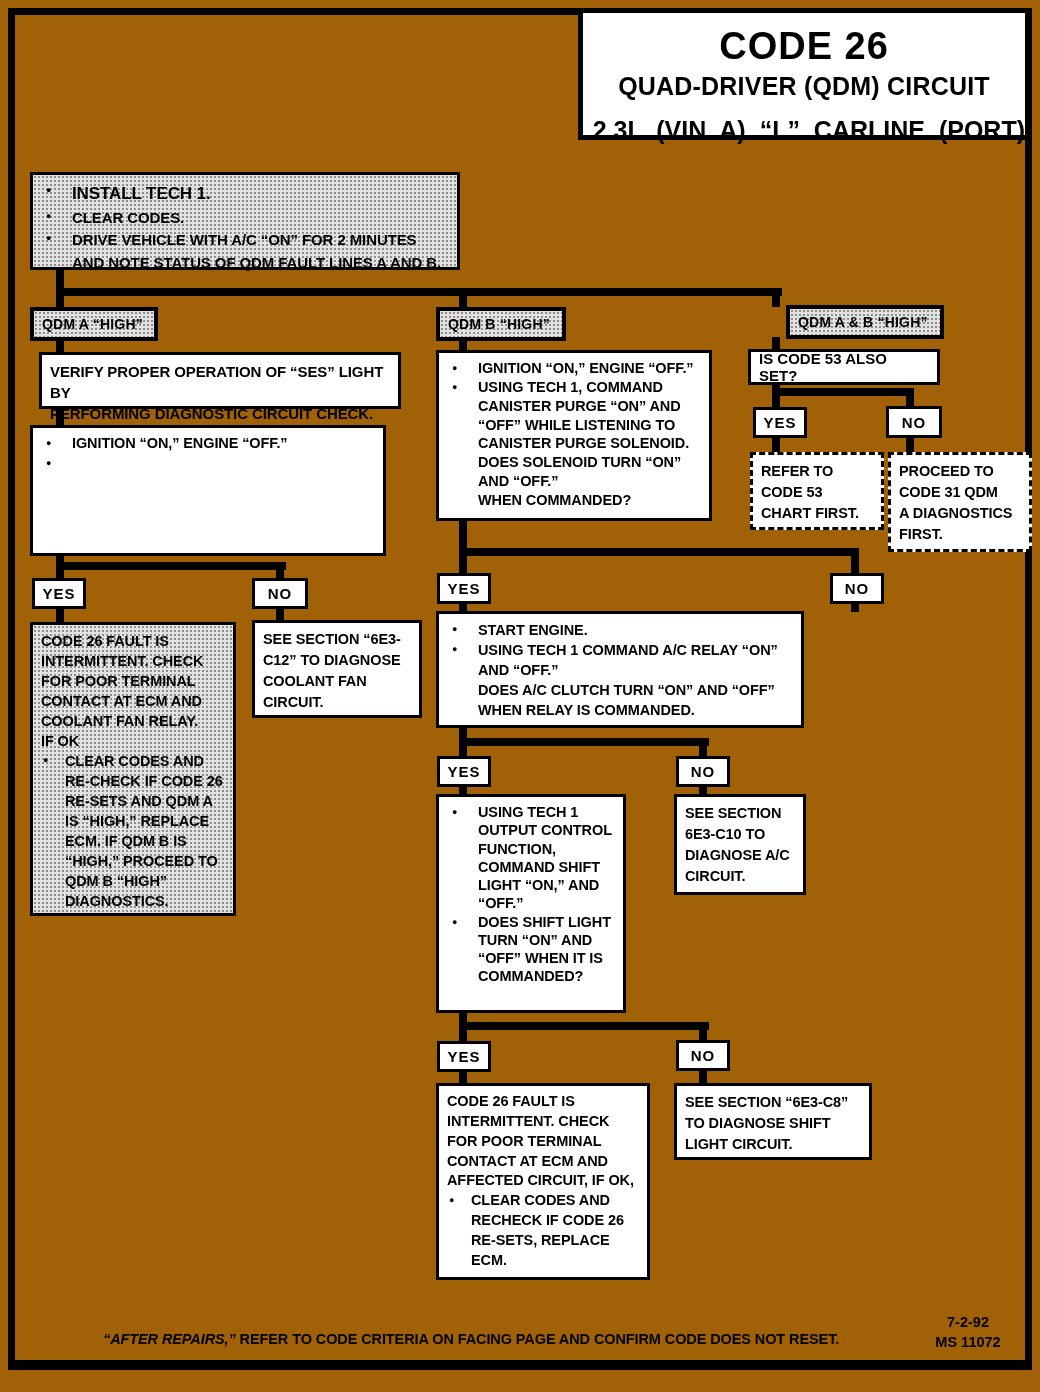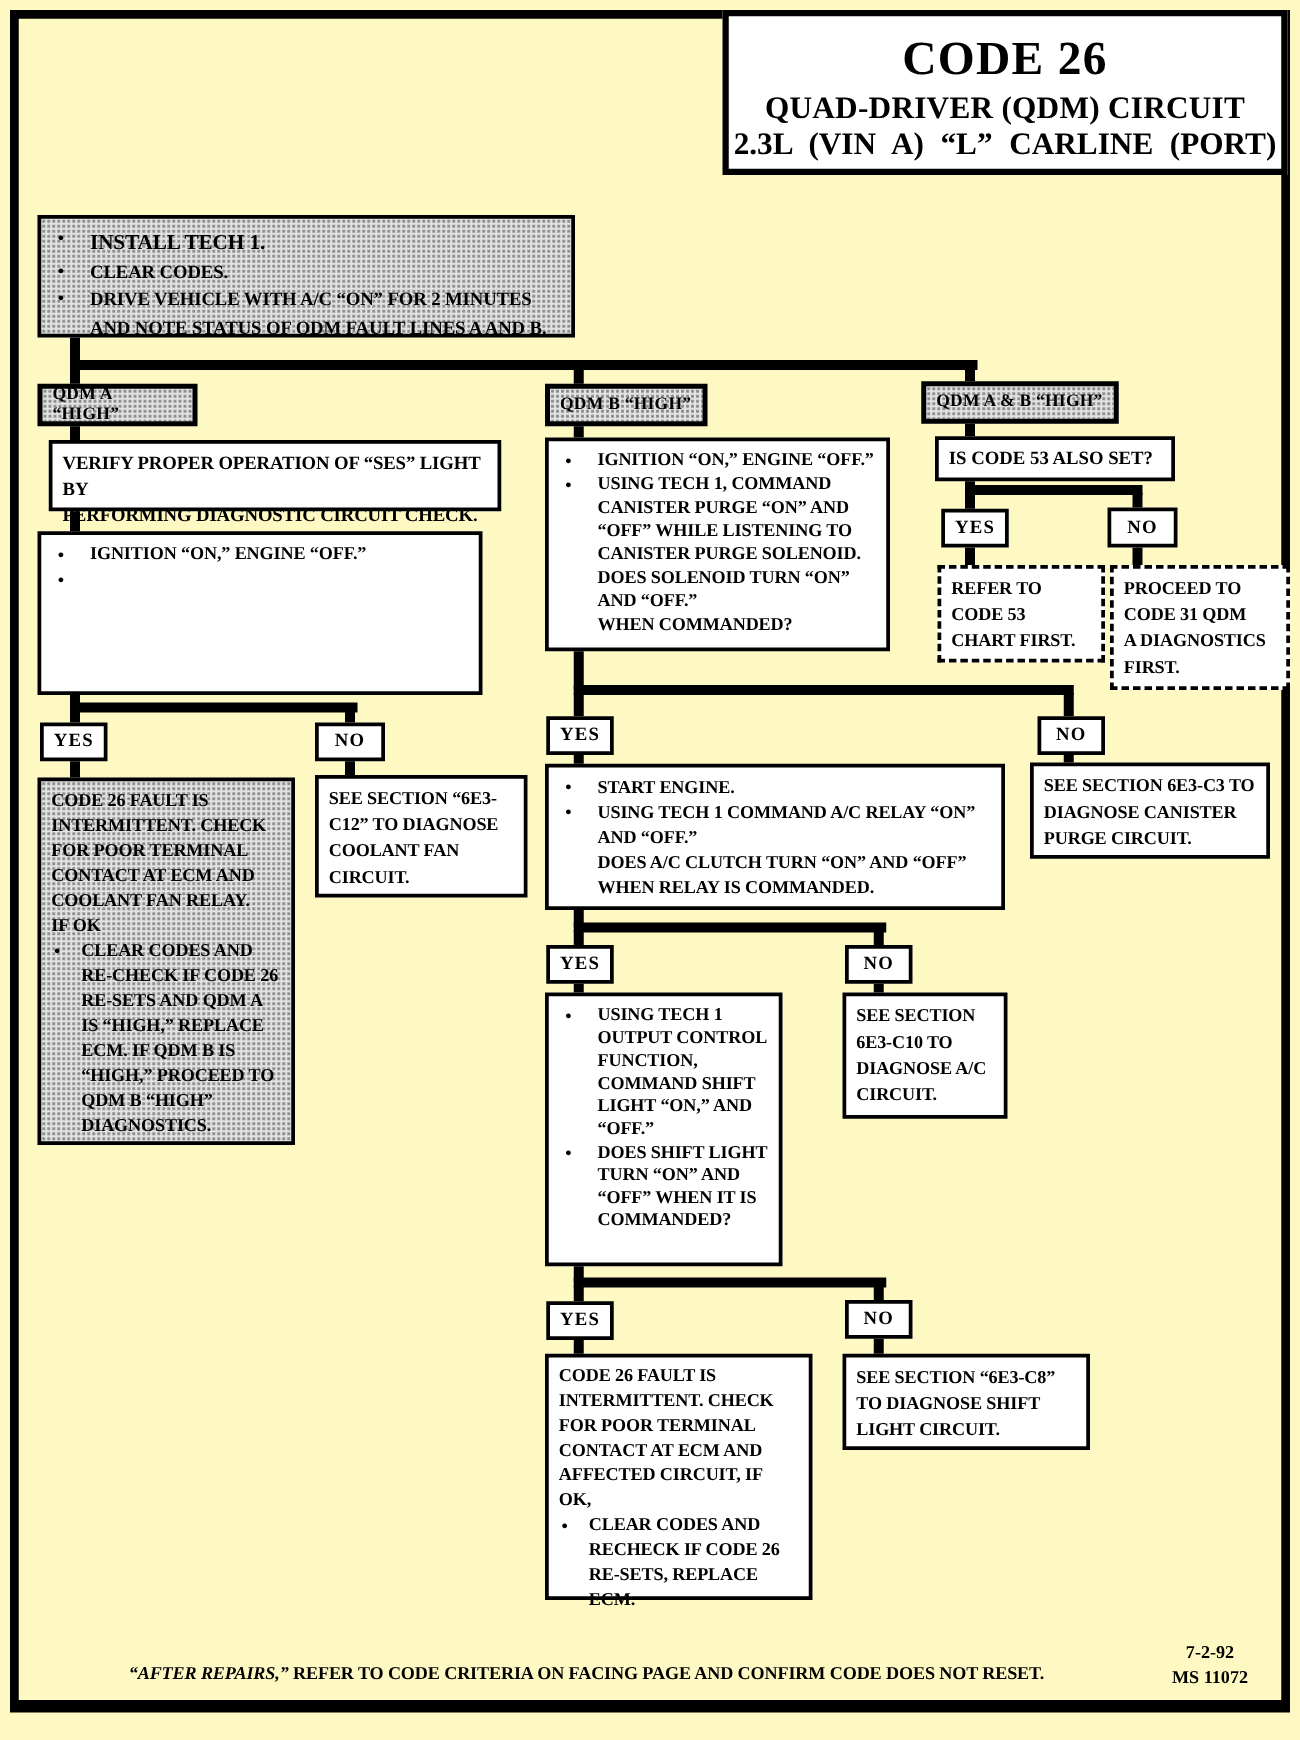--- a/index.html
+++ b/index.html
@@ -1,18 +1,18 @@
 <!DOCTYPE html>
 <html><head>
 <meta charset="utf-8">
 <style>
   html,body{margin:0;padding:0;background:#ffffff;}
   .page{
-    position:relative;width:1040px;height:1392px;background:#fef9c3;
-    font-family:Liberation Serif, serif;font-weight:700;color:#000;
+    position:relative;width:1040px;height:1392px;background:#a16207;
+    font-family:Liberation Sans, sans-serif;font-weight:700;color:#000;
     overflow:hidden;
   }
   .frame{
     position:absolute;left:8px;top:8px;width:1024px;height:1362px;
     border:7px solid #000;border-bottom-width:10px;box-sizing:border-box;
   }
   .box{
     position:absolute;box-sizing:border-box;background:#fff;
     border:3px solid #000;padding:6px 8px;
   }
@@ -31,21 +31,21 @@
   .dot{flex:0 0 26px;font-size:9px;padding-top:4px;padding-left:5px;}
   .dot2{flex:0 0 22px;font-size:9px;padding-top:4px;padding-left:2px;}
   .conn{position:absolute;background:#000;}
   .title-box{
     position:absolute;left:578px;top:8px;width:452px;height:132px;
     border:5px solid #000;box-sizing:border-box;background:#fff;z-index:5;
     text-align:center;
   }
   .title-main{font-size:38px;letter-spacing:1px;margin-top:12px;}
   .title-sub{font-size:25px;letter-spacing:.2px;margin-top:4px;}
-  .title-sub3{font-size:25px;word-spacing:7px;margin-top:1px;}
+  .title-sub3{font-size:25px;word-spacing:7px;margin-top:15px;text-align:right;}
   .footer-note{position:absolute;left:103px;top:1331px;font-size:14.5px;letter-spacing:-.1px;}
   .footer-note .it{font-style:italic;}
   .stamp{position:absolute;left:918px;top:1312px;width:100px;text-align:center;
          font-size:14.5px;line-height:1.4;}
 </style>
 </head>
 <body>
 
 <div class="page">
   <div class="frame"></div>
@@ -194,25 +194,20 @@
       <span class="txt" style="line-height:1.38">START ENGINE.</span>
     </div>
     <div class="brow">
       <span class="dot">●</span>
       <span class="txt" style="line-height:1.38">USING TECH 1 COMMAND A/C RELAY “ON”
 AND “OFF.”
 DOES A/C CLUTCH TURN “ON” AND “OFF”
 WHEN RELAY IS COMMANDED.</span>
     </div>
   </div>
-  <div class="box" style="left:824px;top:610px;width:192px;height:77px">
-    <span class="txt" style="line-height:1.45">SEE SECTION 6E3-C3 TO
-DIAGNOSE CANISTER
-PURGE CIRCUIT.</span>
-  </div>
   <div class="box small" style="left:437px;top:756px;width:54px;height:31px">
     <span>YES</span>
   </div>
   <div class="box small" style="left:676px;top:756px;width:54px;height:31px">
     <span>NO</span>
   </div>
   <div class="box" style="left:436px;top:794px;width:190px;height:219px">
     <div class="brow">
       <span class="dot">●</span>
       <span class="txt" style="line-height:1.26">USING TECH 1
@@ -255,21 +250,21 @@
 RE-SETS, REPLACE
 ECM.</span>
     </div>
   </div>
   <div class="box" style="left:674px;top:1083px;width:198px;height:77px">
     <span class="txt" style="line-height:1.45">SEE SECTION “6E3-C8”
 TO DIAGNOSE SHIFT
 LIGHT CIRCUIT.</span>
   </div>
 
-  <div class="box shaded hdr" style="left:737px;top:305px;width:158px;height:34px">
+  <div class="box shaded hdr" style="left:786px;top:305px;width:158px;height:34px">
     <span>QDM A &amp; B “HIGH”</span>
   </div>
   <div class="box" style="left:748px;top:349px;width:192px;height:36px;display:flex;align-items:center">
     <span style="font-size:15px">IS CODE 53 ALSO SET?</span>
   </div>
   <div class="box small" style="left:753px;top:407px;width:54px;height:31px">
     <span>YES</span>
   </div>
   <div class="box small" style="left:886px;top:406px;width:56px;height:32px">
     <span>NO</span>

